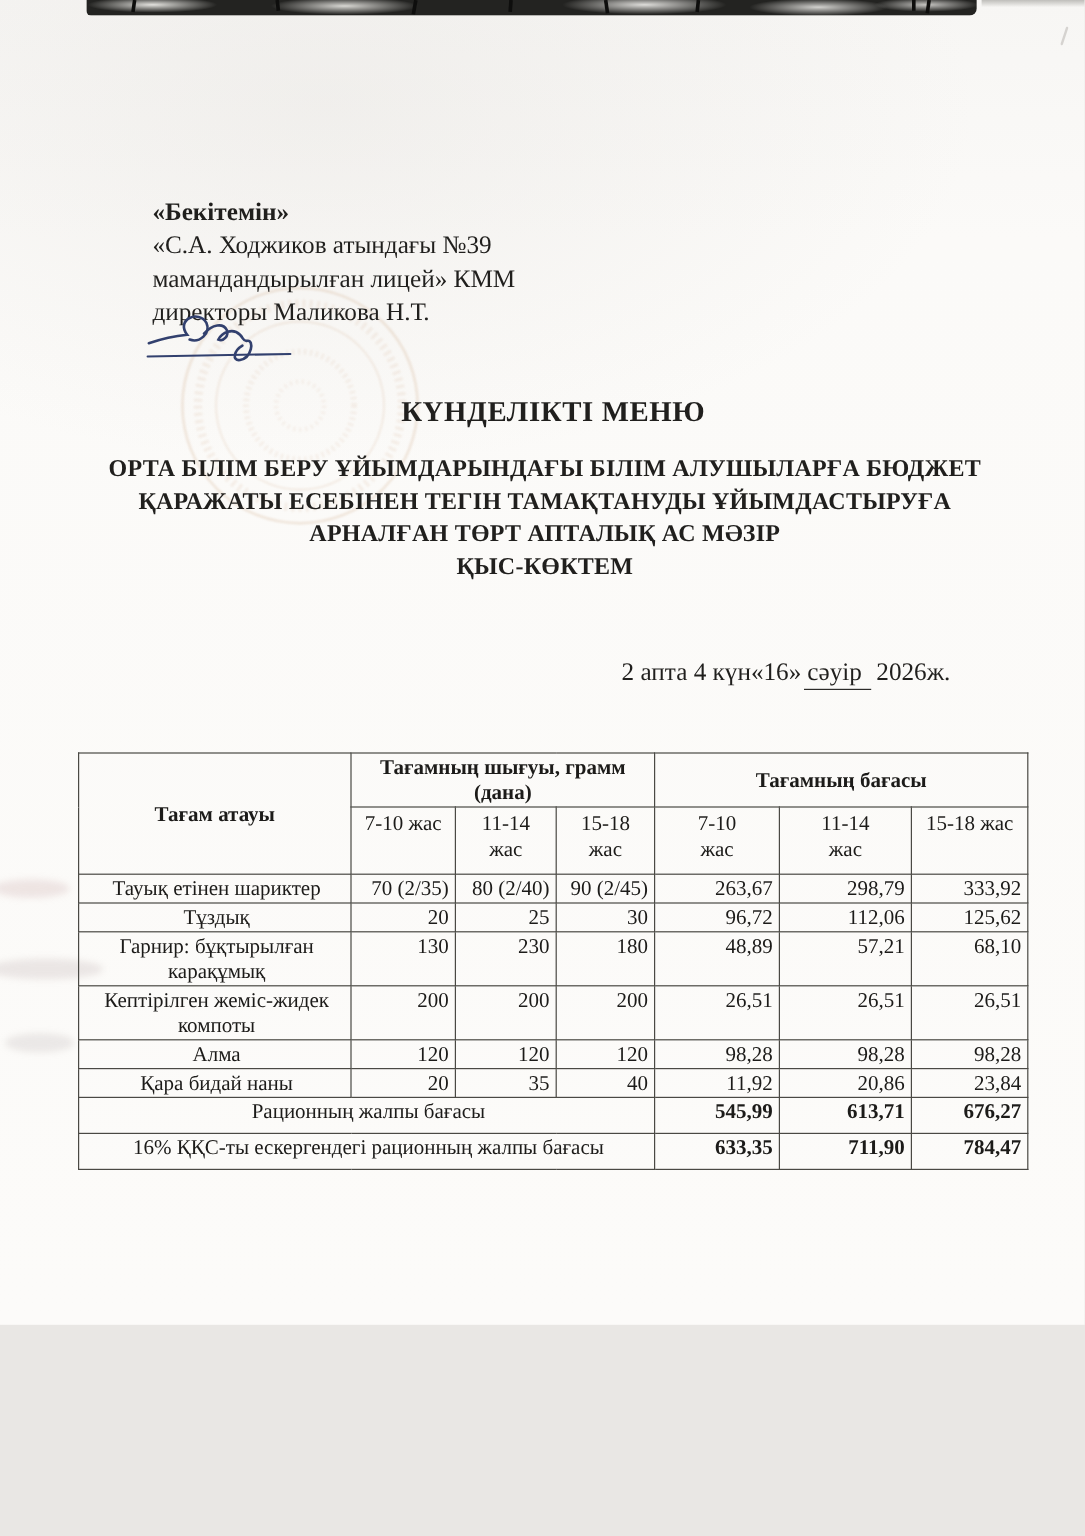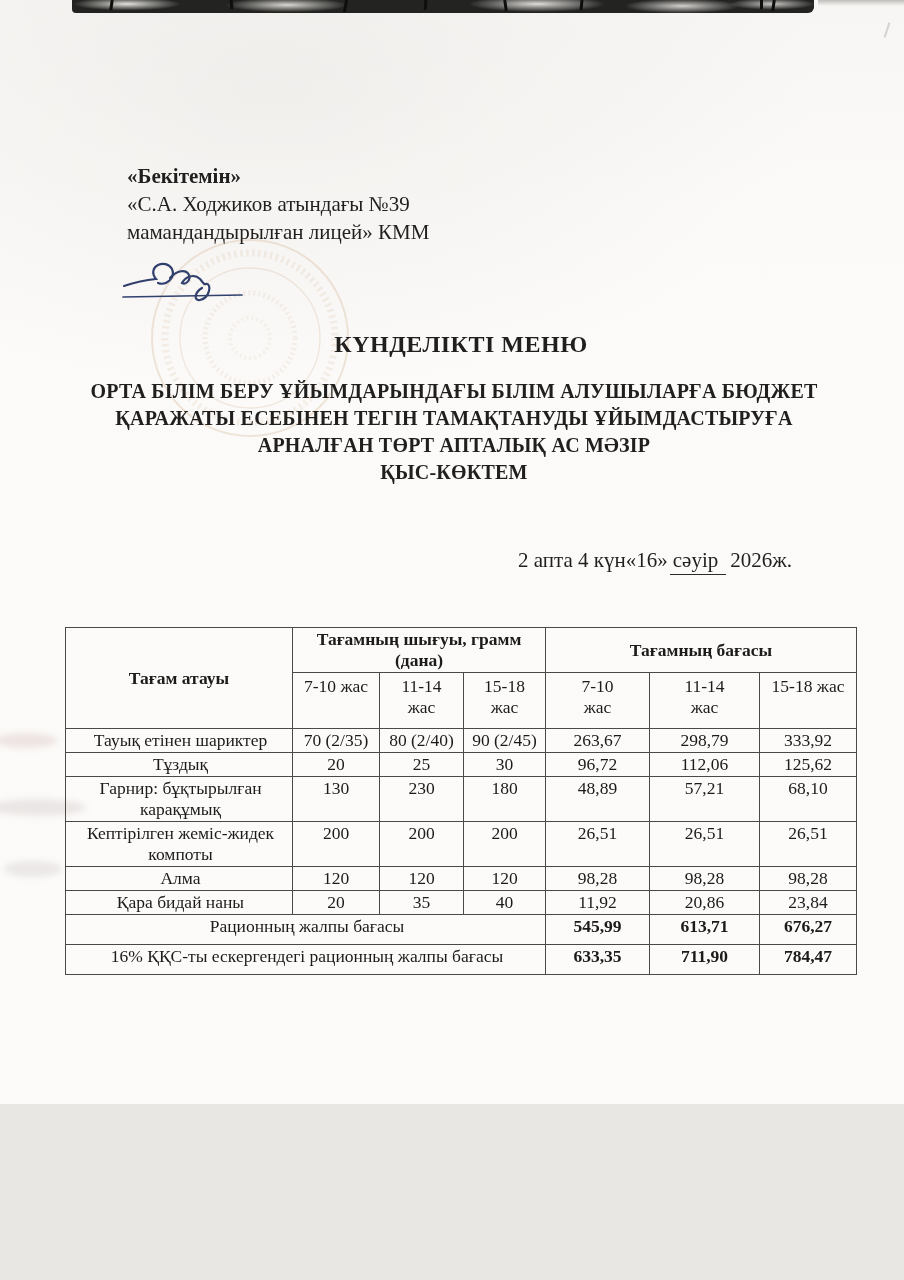--- a/index.html
+++ b/index.html
@@ -92,21 +92,21 @@
   .menu-table{border:1.5px solid #3e3d39;}
   .menu-table thead th{font-weight:bold;text-align:center;white-space:pre-line;}
   .menu-table tr.h1{height:40px;}
   .menu-table tr.h2{height:56px;}
   .menu-table tr.h2 th{font-weight:normal;vertical-align:top;padding-top:3px;margin-top:28px;}
   .menu-table tbody tr{height:24px;}
   .menu-table tbody tr.tall{height:42px;}
   .menu-table tbody tr.summary{height:30px;}
   .menu-table td{vertical-align:top;}
   .menu-table td.dish{text-align:center;padding-left:8px;}
-  .menu-table td.num{text-align:center;}
+  .menu-table td.num{text-align:right;}
   .menu-table tr.summary td.num{font-weight:bold;}
 </style>
 </head>
 <body>
 
 <div class="page">
 
   <div class="top-band">
     <div class="tick" style="left:38px;height:10px;transform:rotate(8deg);"></div>
     <div class="tick" style="left:158px;height:9px;transform:rotate(-6deg);"></div>
@@ -132,20 +132,21 @@
       <circle cx="110" cy="110" r="70" stroke-width="1.3" opacity="0.32"></circle>
       <circle cx="110" cy="110" r="45" stroke-width="5" stroke-dasharray="2 3" opacity="0.20"></circle>
       <circle cx="110" cy="110" r="20" stroke-width="4" stroke-dasharray="2 3" opacity="0.16"></circle>
     </g>
   </svg>
 
   <div class="approval">
     <div class="b">«Бекітемін»</div>
     <div>«С.А. Ходжиков атындағы №39</div>
     <div>мамандандырылған лицей» КММ</div>
+    <div>директоры Маликова Н.Т.</div>
   </div>
 
   <svg class="signature" width="160" height="60" viewBox="0 0 160 60">
     <g stroke="#32406e" fill="none" stroke-width="2.2" stroke-linecap="round">
       <path d="M4,32 C16,28 26,26 36,25 C26,12 46,4 52,15 C56,24 46,32 38,29"></path>
       <path d="M50,24 C57,16 66,15 69,21 C71,26 66,31 62,29 C65,23 74,19 80,25 C83,28 83,31 86,30 C92,29 90,44 80,46 C73,47 75,38 82,34"></path>
       <path d="M3,43 L122,41" stroke-width="1.7"></path>
     </g>
   </svg>
 

